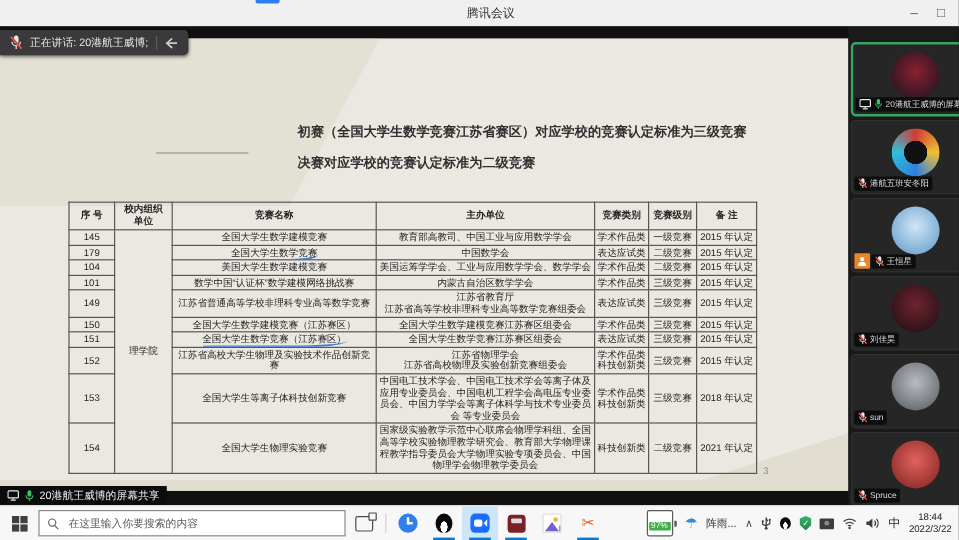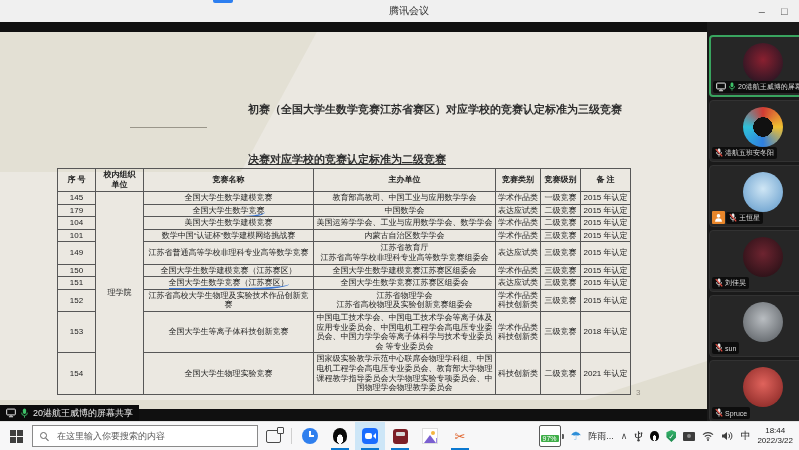--- a/index.html
+++ b/index.html
@@ -17,21 +17,21 @@
   .main { position:absolute; top:22px; left:0; right:0; bottom:28px; background:#161616; }
   .share-area { position:absolute; left:0; top:0; bottom:0; right:111px; background:#101010; }
   .slide { position:absolute; left:0; right:0; top:10px; bottom:13px; background:#ebe8e1; overflow:hidden; }
   .decor-tl { position:absolute; left:0; top:0; width:330px; height:140px; background:#e3e0d4; clip-path:polygon(0 0,96% 0,73% 100%,0 100%); }
   .decor-b  { position:absolute; left:0; right:0; bottom:0; height:9px; background:#e1ded1; }
   .decor-br { position:absolute; right:0; bottom:0; width:150px; height:48px; background:#e1ded1; clip-path:polygon(100% 0,100% 100%,0 100%); }
 
   .slide-heading { position:absolute; left:57px; top:80px; font-size:13px; font-weight:bold; color:#3a3a3a; letter-spacing:3px; }
   .heading-line  { position:absolute; left:130px; top:95px; width:77px; height:1px; background:#9a968a; }
   .intro1 { position:absolute; left:248px; top:70px;  font-size:11px; font-weight:bold; color:#2f2f2f; }
-  .intro2 { position:absolute; left:248px; top:120px; font-size:11px; font-weight:bold; color:#2f2f2f;text-decoration:underline; }
+  .intro2 { position:absolute; left:248px; top:96px; font-size:11px; font-weight:bold; color:#2f2f2f; }
 
   .results-table { position:absolute; left:57px; top:136px; width:573px; border-collapse:collapse; table-layout:fixed; font-size:8px; color:#222; }
   .results-table th, .results-table td { border:1px solid #575757; padding:1px 2px; text-align:center; vertical-align:middle; white-space:pre-line; line-height:1.2; overflow:hidden; }
   .results-table th { font-weight:bold; height:20px; }
   .results-table td.host { line-height:1.2; }
   .blue-underline { border-bottom:2px solid #3f7ad6; padding-bottom:1px; border-radius:0 0 40%/6px 0; }
   .page-num { position:absolute; left:636px; top:356px; font-size:8px; color:#8e8a80; }
 
   
   .speaking { position:absolute; left:0; top:3px; height:21px; background:#3a3a3d; border-radius:0 4px 4px 0;
@@ -51,21 +51,21 @@
   .label-bar { background:rgba(8,8,8,.82); border-radius:2px; padding:1px 3px; display:flex; align-items:center; gap:2px;
     color:#ddd; font-size:7px; white-space:nowrap; overflow:hidden; max-width:100px; }
   .lic { display:flex; align-items:center; flex:none; }
 
   
   .taskbar { position:absolute; left:0; right:0; bottom:0; height:28px; background:#f7f7f8; border-top:1px solid #e3e3e3;
     display:flex; align-items:center; }
   .startbtn { width:32px; height:28px; display:flex; align-items:center; justify-content:center; }
   .start-grid { display:grid; grid-template-columns:6px 6px; grid-template-rows:6px 6px; gap:1px; }
   .start-grid i { background:#3f3f3f; }
-  .searchbox { width:226px; height:22px; background:#fff; border:1px solid #8a8a8a; box-sizing:border-box;
+  .searchbox { width:256px; height:22px; background:#fff; border:1px solid #8a8a8a; box-sizing:border-box;
     display:flex; align-items:center; gap:6px; padding:0 7px; }
   .searchbox input { border:none; outline:none; background:transparent; font-size:9px; color:#444; width:100%;
     font-family:"Liberation Sans","DejaVu Sans",sans-serif; }
   .searchbox input::placeholder { color:#5a5a5a; }
   .mag { width:9px; height:9px; position:relative; flex:none; }
   .mag::before { content:''; position:absolute; left:0; top:0; width:5px; height:5px; border:1.3px solid #666; border-radius:50%; }
   .mag::after  { content:''; position:absolute; right:0; bottom:0; width:4px; height:1.3px; background:#666; transform:rotate(45deg); }
   .taskbtn { width:30px; height:28px; position:relative; display:flex; align-items:center; justify-content:center; flex:none; }
   .taskbtn.running::after { content:''; position:absolute; left:6px; right:6px; bottom:0; height:2px; background:#0b78d0; }
   .taskbtn.activeapp { background:#cde6f7; }
@@ -230,30 +230,47 @@
                 <td><span>全国大学生等离子体科技创新竞赛</span></td>
                 <td class="host">中国电工技术学会、中国电工技术学会等离子体及应用专业委员会、中国电机工程学会高电压专业委员会、中国力学学会等离子体科学与技术专业委员会 等专业委员会</td>
                 <td>学术作品类
 科技创新类</td>
                 <td>三级竞赛</td>
                 <td>2018 年认定</td>
               </tr>
               <tr>
                 <td>154</td>
                 <td><span>全国大学生物理实验竞赛</span></td>
-                <td class="host">国家级实验教学示范中心联席会物理学科组、中国电机工程学会高电压专业委员会、教育部大学物理课程教学指导委员会大学物理实验专项委员会、中国物理学会物理教学委员会</td>
+                <td class="host">国家级实验教学示范中心联席会物理学科组、全国高等学校实验物理教学研究会、教育部大学物理课程教学指导委员会大学物理实验专项委员会、中国物理学会物理教学委员会</td>
                 <td>科技创新类</td>
                 <td>二级竞赛</td>
                 <td>2021 年认定</td>
               </tr>
             </tbody>
         </table>
         <div class="page-num">3</div>
       </div>
 
+      <div class="speaking">
+        <span class="lic" id="spk-mic">
+            <svg width="11" height="13.2" viewBox="0 0 10 12">
+              <rect x="3.2" y="0.6" width="3.6" height="6" rx="1.8" fill="#e8e8e8"></rect>
+              <path d="M1.8 5.2a3.2 3.2 0 0 0 6.4 0" fill="none" stroke="#e8e8e8" stroke-width="1"></path>
+              <line x1="5" y1="8.8" x2="5" y2="10.8" stroke="#e8e8e8" stroke-width="1"></line>
+              <line x1="1" y1="1.5" x2="9" y2="10.5" stroke="#e04a3f" stroke-width="1.6"></line>
+            </svg>
+          </span>
+        <span>正在讲话: 20港航王威博;</span>
+        <span class="vdiv"></span>
+        <span class="lic" id="spk-arrow">
+            <svg width="12" height="10" viewBox="0 0 12 10">
+              <path d="M6.5 1 2 5l4.5 4M2.5 5H10.5" fill="none" stroke="#c9c9c9" stroke-width="1.4"></path>
+            </svg>
+          </span>
+      </div>
 
       <div class="share-banner">
         <span class="lic" id="sb-mon">
             <svg width="10" height="10" viewBox="0 0 12 11">
               <rect x="0.8" y="0.8" width="10.4" height="7" rx="1" fill="none" stroke="#e8e8e8" stroke-width="1.2"></rect>
               <line x1="6" y1="8" x2="6" y2="9.4" stroke="#e8e8e8" stroke-width="1.2"></line>
               <line x1="3.5" y1="10" x2="8.5" y2="10" stroke="#e8e8e8" stroke-width="1.2"></line>
             </svg>
           </span>
         <span class="lic" id="sb-mic">

